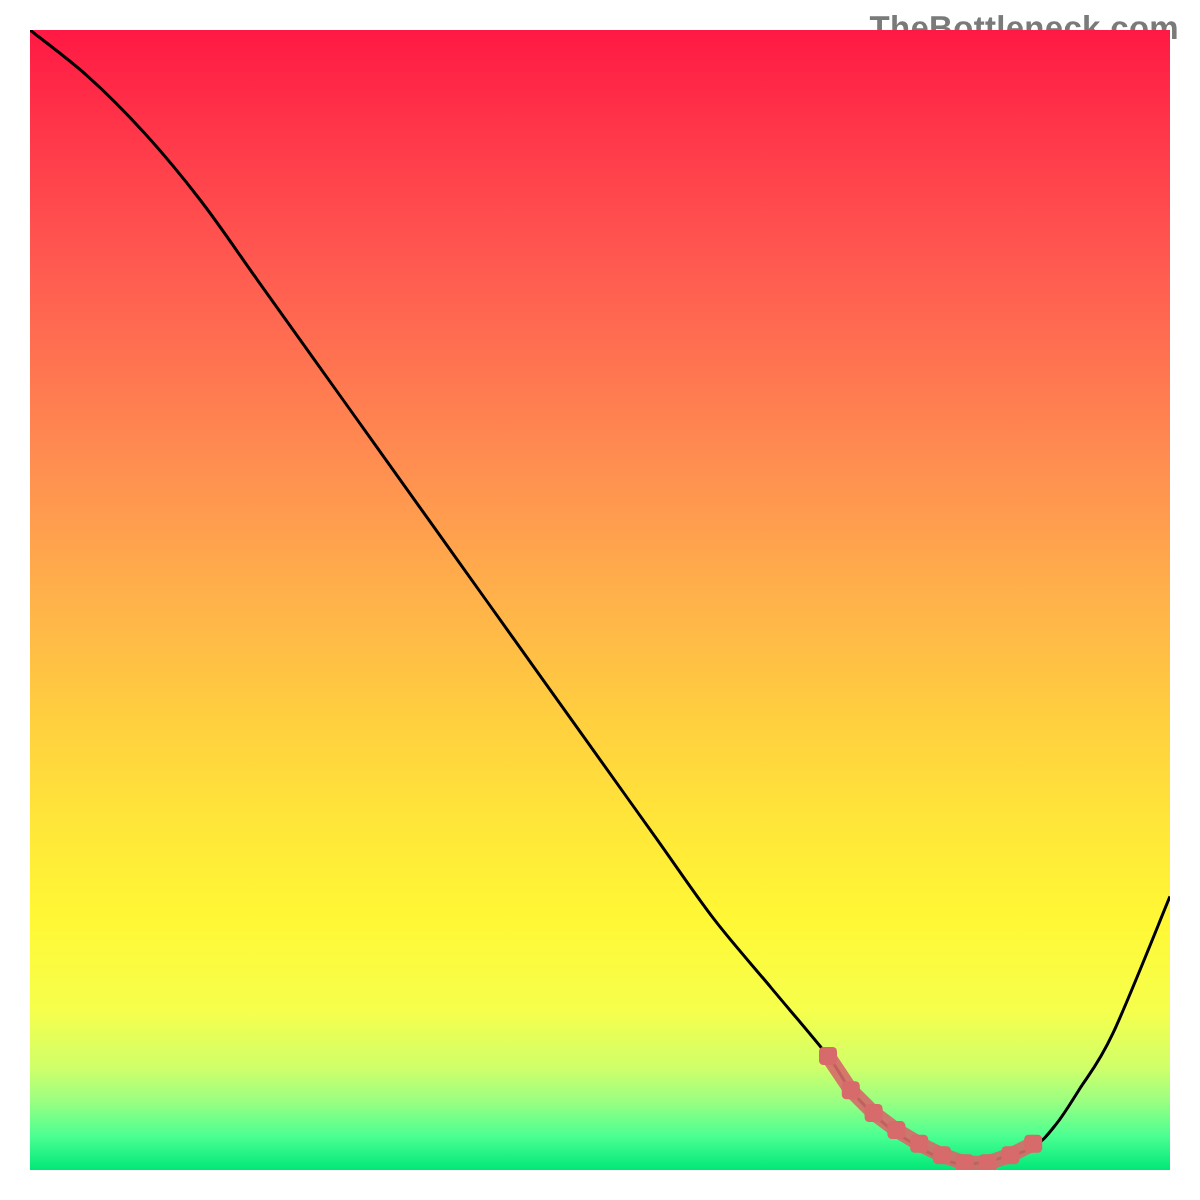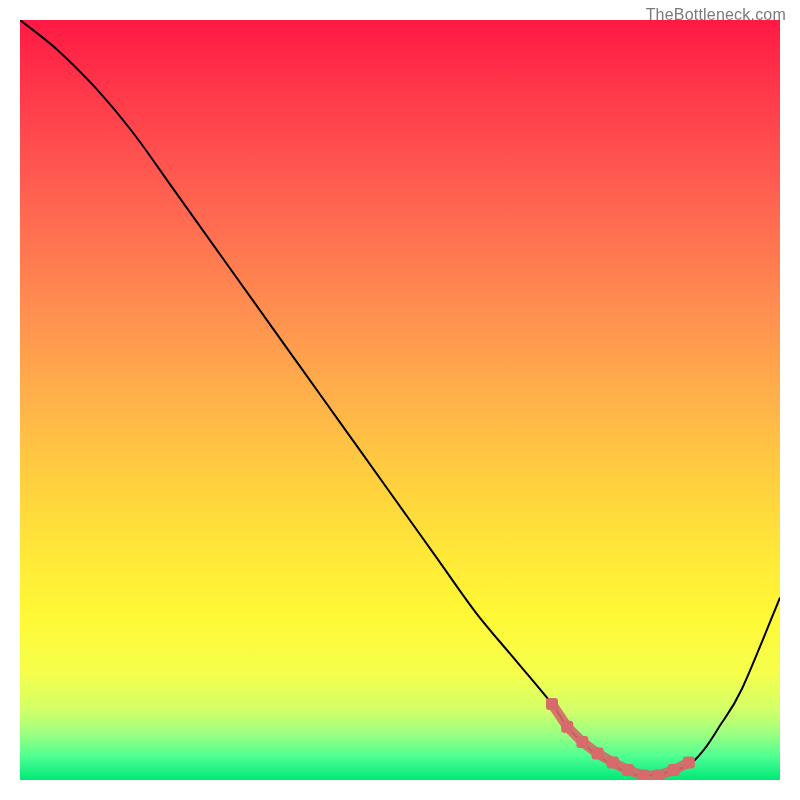--- a/index.html
+++ b/index.html
@@ -7,22 +7,22 @@
     padding: 0;
     width: 800px;
     height: 800px;
     background: #ffffff;
     font-family: Arial, Helvetica, sans-serif;
   }
   .watermark {
     position: absolute;
     top: 6px;
     right: 14px;
-    font-size: 16px;
-    font-weight: normal;
+    font-size: 22px;
+    font-weight: bold;
     color: #7a7a7a;
     letter-spacing: 0.2px;
     margin-left: 44px;
   }
   .plot-area {
     position: absolute;
     left: 20px;
     top: 20px;
     width: 760px;
     height: 760px;

